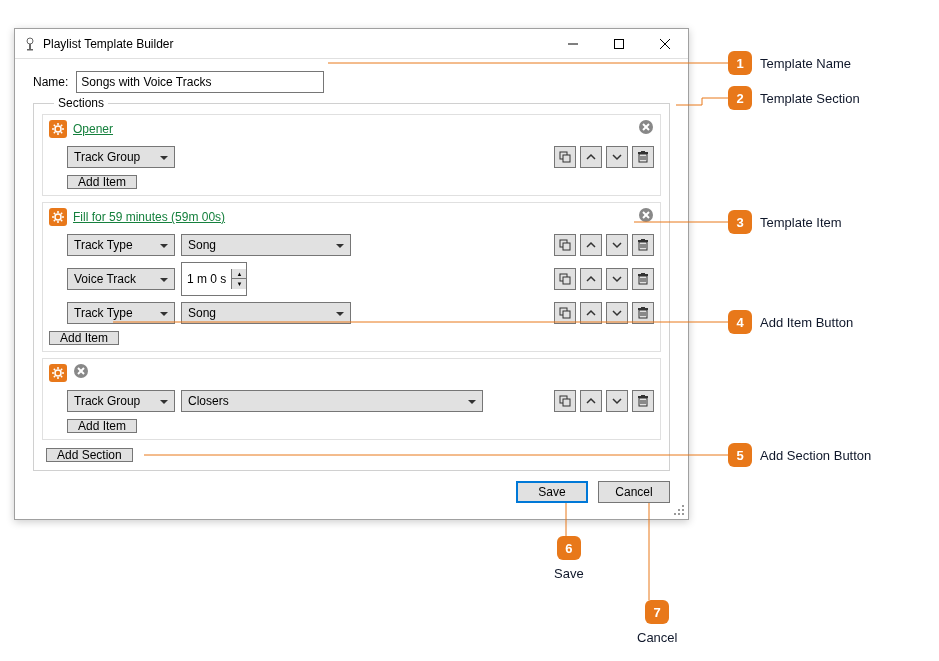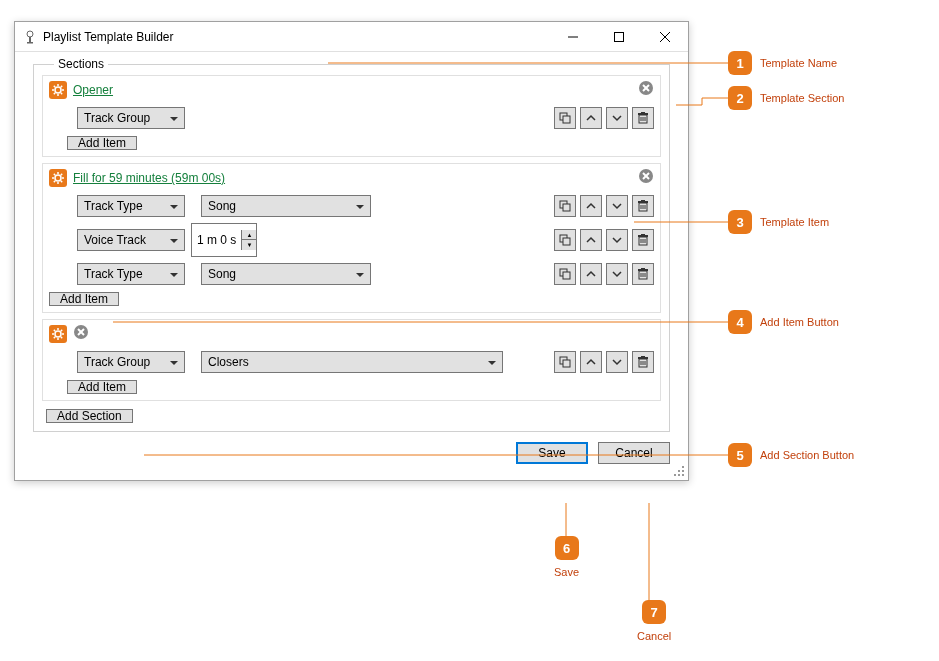--- a/index.html
+++ b/index.html
@@ -1,35 +1,35 @@
 <!DOCTYPE html>
 <html><head>
 <meta charset="utf-8">
 <style>
   * { box-sizing: border-box; margin: 0; padding: 0; font-family: 'Segoe UI', Arial, sans-serif; font-size: 12px; }
   body { background: #fff; width: 939px; height: 661px; position: relative; }
-  .window { position: absolute; left: 14px; top: 21px; width: 675px; border: 1px solid #a0a0a0; background: #fff; box-shadow: 0 2px 8px rgba(0,0,0,0.2); }
+  .window { position: absolute; left: 14px; top: 28px; width: 675px; border: 1px solid #a0a0a0; background: #fff; box-shadow: 0 2px 8px rgba(0,0,0,0.2); }
   .titlebar { display: flex; align-items: center; height: 30px; padding: 0 0 0 8px; border-bottom: 1px solid #e0e0e0; }
   .titlebar .app-icon { width: 14px; height: 14px; margin-right: 6px; }
   .titlebar .title { flex: 1; }
   .winbtn { width: 46px; height: 30px; display: flex; align-items: center; justify-content: center; }
   .content { padding: 12px 18px 16px 18px; position: relative; }
   .row-name { display: flex; align-items: center; margin-bottom: 10px; }
   .row-name label { margin-right: 8px; }
   .row-name input { width: 248px; height: 22px; padding: 2px 4px; border: 1px solid #767676; }
   .fieldset { border: 1px solid #d0d0d0; padding: 6px 8px 8px 8px; margin-bottom: 8px; }
   .fieldset-legend { font-size: 12px; padding: 0 4px; margin-left: 12px; background: #fff; position: relative; top: -14px; display: inline-block; }
   .fieldset-inner { margin-top: -10px; }
   .section { border: 1px solid #e0e0e0; margin-bottom: 6px; background: #fff; }
   .section-header { display: flex; align-items: center; padding: 4px 6px; }
   .gear-badge { width: 18px; height: 18px; background: #e8781a; border-radius: 3px; display: flex; align-items: center; justify-content: center; margin-right: 6px; }
   .section-title { color: #15803d; text-decoration: underline; flex: 1; }
   .remove-section { color: #888; font-size: 16px; }
   .item-row { display: flex; align-items: center; gap: 6px; padding: 3px 6px 3px 24px; }
-  .select { height: 22px; border: 1px solid #767676; background: #e1e1e1; padding: 0 18px 0 6px; position: relative; display: flex; align-items: center; margin-left: 10px; }
+  .select { height: 22px; border: 1px solid #767676; background: #e1e1e1; padding: 0 18px 0 6px; position: relative; display: flex; align-items: center; }
   .select::after { content: ''; position: absolute; right: 6px; top: 9px; border-left: 4px solid transparent; border-right: 4px solid transparent; border-top: 4px solid #333; }
   .sel-type { width: 108px; }
   .sel-value-wide { width: 302px; }
   .sel-value-med { width: 170px; }
   .spinner { display: flex; align-items: center; border: 1px solid #767676; background: #fff; height: 34px; }
   .spinner span { padding: 0 5px; }
   .spinner .spin-btns { display: flex; flex-direction: column; border-left: 1px solid #767676; }
   .spinner .spin-btns div { width: 14px; height: 10px; display: flex; align-items: center; justify-content: center; font-size: 6px; background: #e1e1e1; }
   .spinner .spin-btns div:first-child { border-bottom: 1px solid #767676; }
   .btn-group { display: flex; gap: 4px; margin-left: auto; }
@@ -38,21 +38,21 @@
   .add-item-wrap2 { padding: 4px 6px 6px 6px; }
   .btn { height: 14px; padding: 0 10px; border: 1px solid #767676; background: #e1e1e1; display: inline-flex; align-items: center; }
   .add-section-btn { margin-left: 4px; margin-top: 2px; }
   .dialog-buttons { display: flex; justify-content: flex-end; gap: 10px; margin-top: 10px; }
   .dlg-btn { width: 72px; height: 22px; border: 1px solid #767676; background: #e1e1e1; display: flex; align-items: center; justify-content: center; }
   .dlg-btn.primary { border: 2px solid #0078d7; background: #e1e1e1; }
   .resize-grip { position: absolute; right: 2px; bottom: 2px; width: 12px; height: 12px; }
   
   .callout { position: absolute; display: flex; align-items: center; gap: 8px; }
   .badge { width: 24px; height: 24px; background: #e8781a; border-radius: 6px; color: #fff; display: flex; align-items: center; justify-content: center; font-weight: bold; font-size: 13px; }
-  .callout-label { font-size: 11px; color: #c2410c; }
+  .callout-label { font-size: 13px; color: #0f172a; }
   .callout-v { position: absolute; display: flex; flex-direction: column; align-items: center; gap: 6px; }
   svg.connector { position: absolute; pointer-events: none; }
 </style>
 </head>
 <body>
 
 <div class="window">
   <div class="titlebar">
     <span class="app-icon">
       <svg viewBox="0 0 14 14" width="14" height="14">
@@ -74,20 +74,24 @@
       </div>
     <div class="winbtn">
         <svg width="10" height="10">
           <line x1="0" y1="0" x2="10" y2="10" stroke="#000"></line>
           <line x1="10" y1="0" x2="0" y2="10" stroke="#000"></line>
         </svg>
       </div>
   </div>
 
   <div class="content">
+    <div class="row-name">
+      <label>Name:</label>
+      <input type="text" value="Songs with Voice Tracks" style="">
+    </div>
 
     <div class="fieldset">
       <span class="fieldset-legend">Sections</span>
       <div class="fieldset-inner">
 
         
         <div class="section">
           <div class="section-header">
             <span class="gear-badge">
                 <svg width="12" height="12" viewBox="0 0 12 12">

